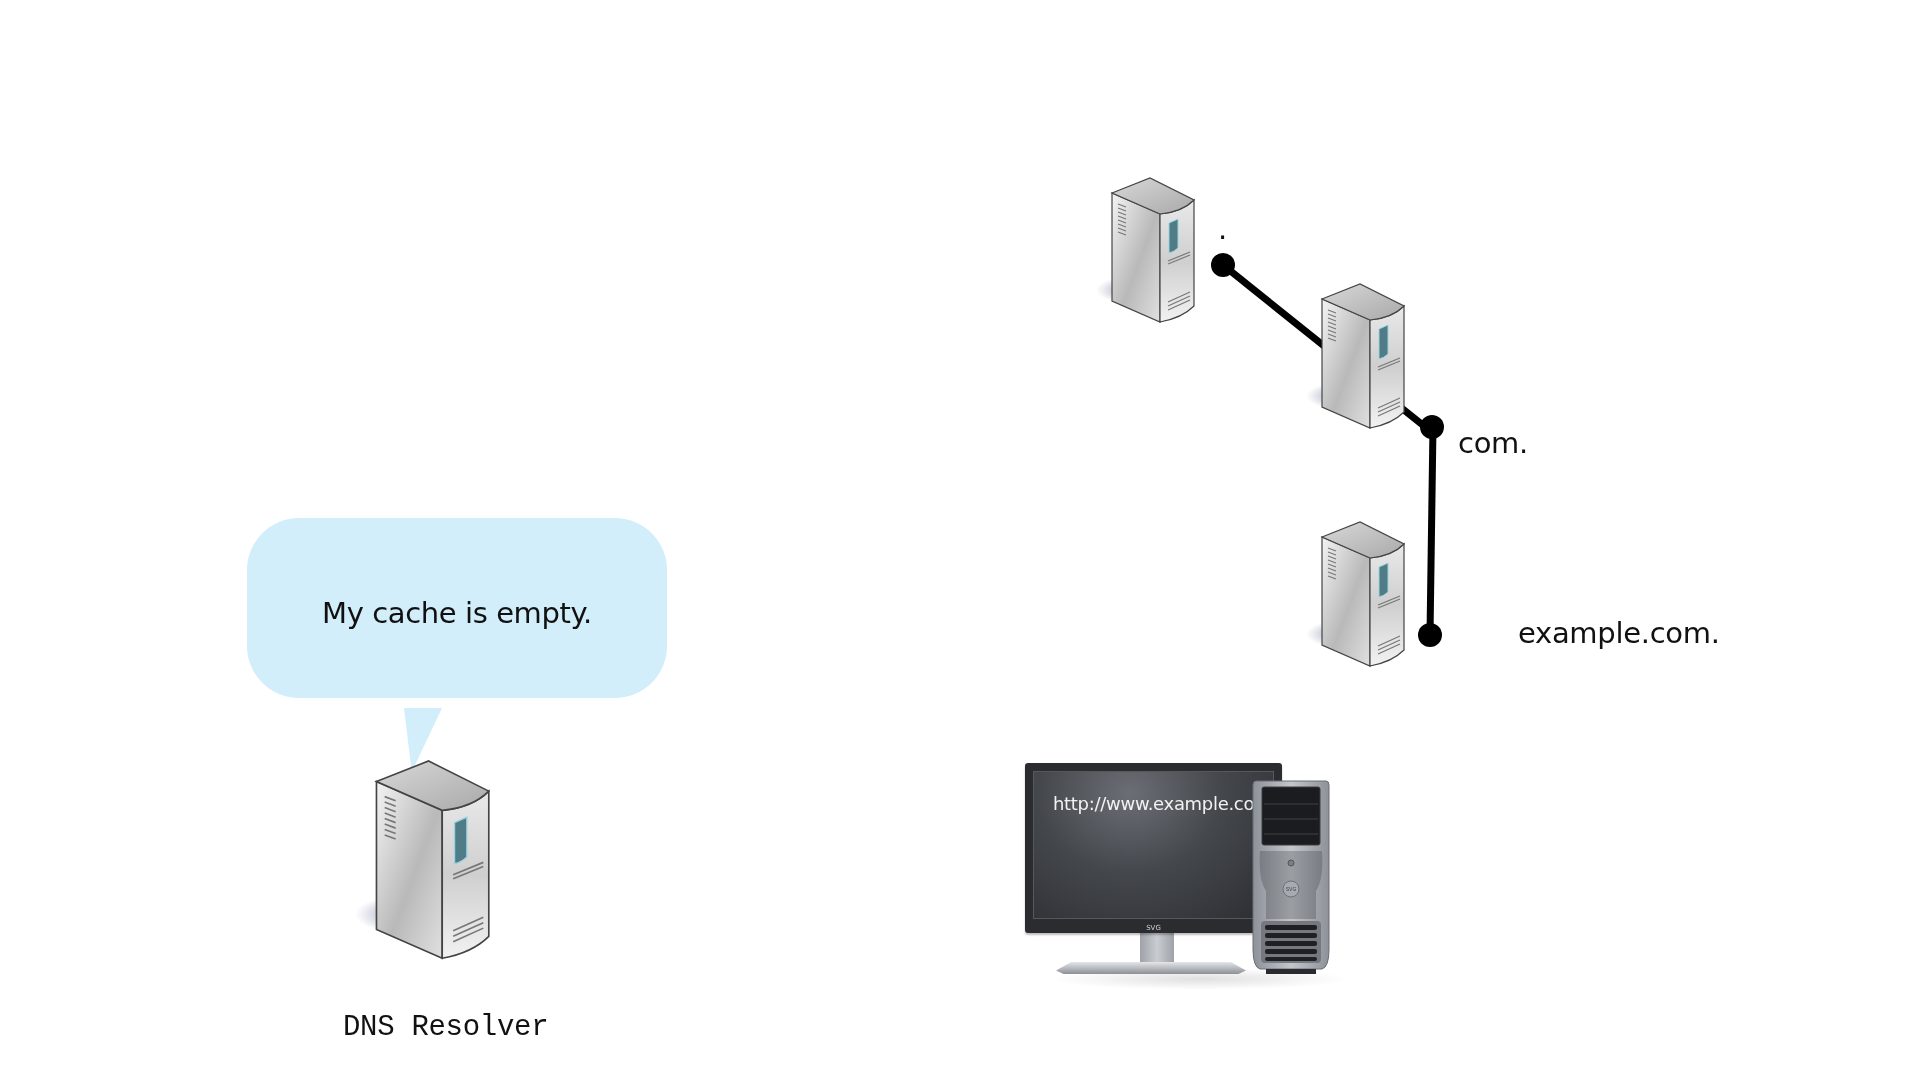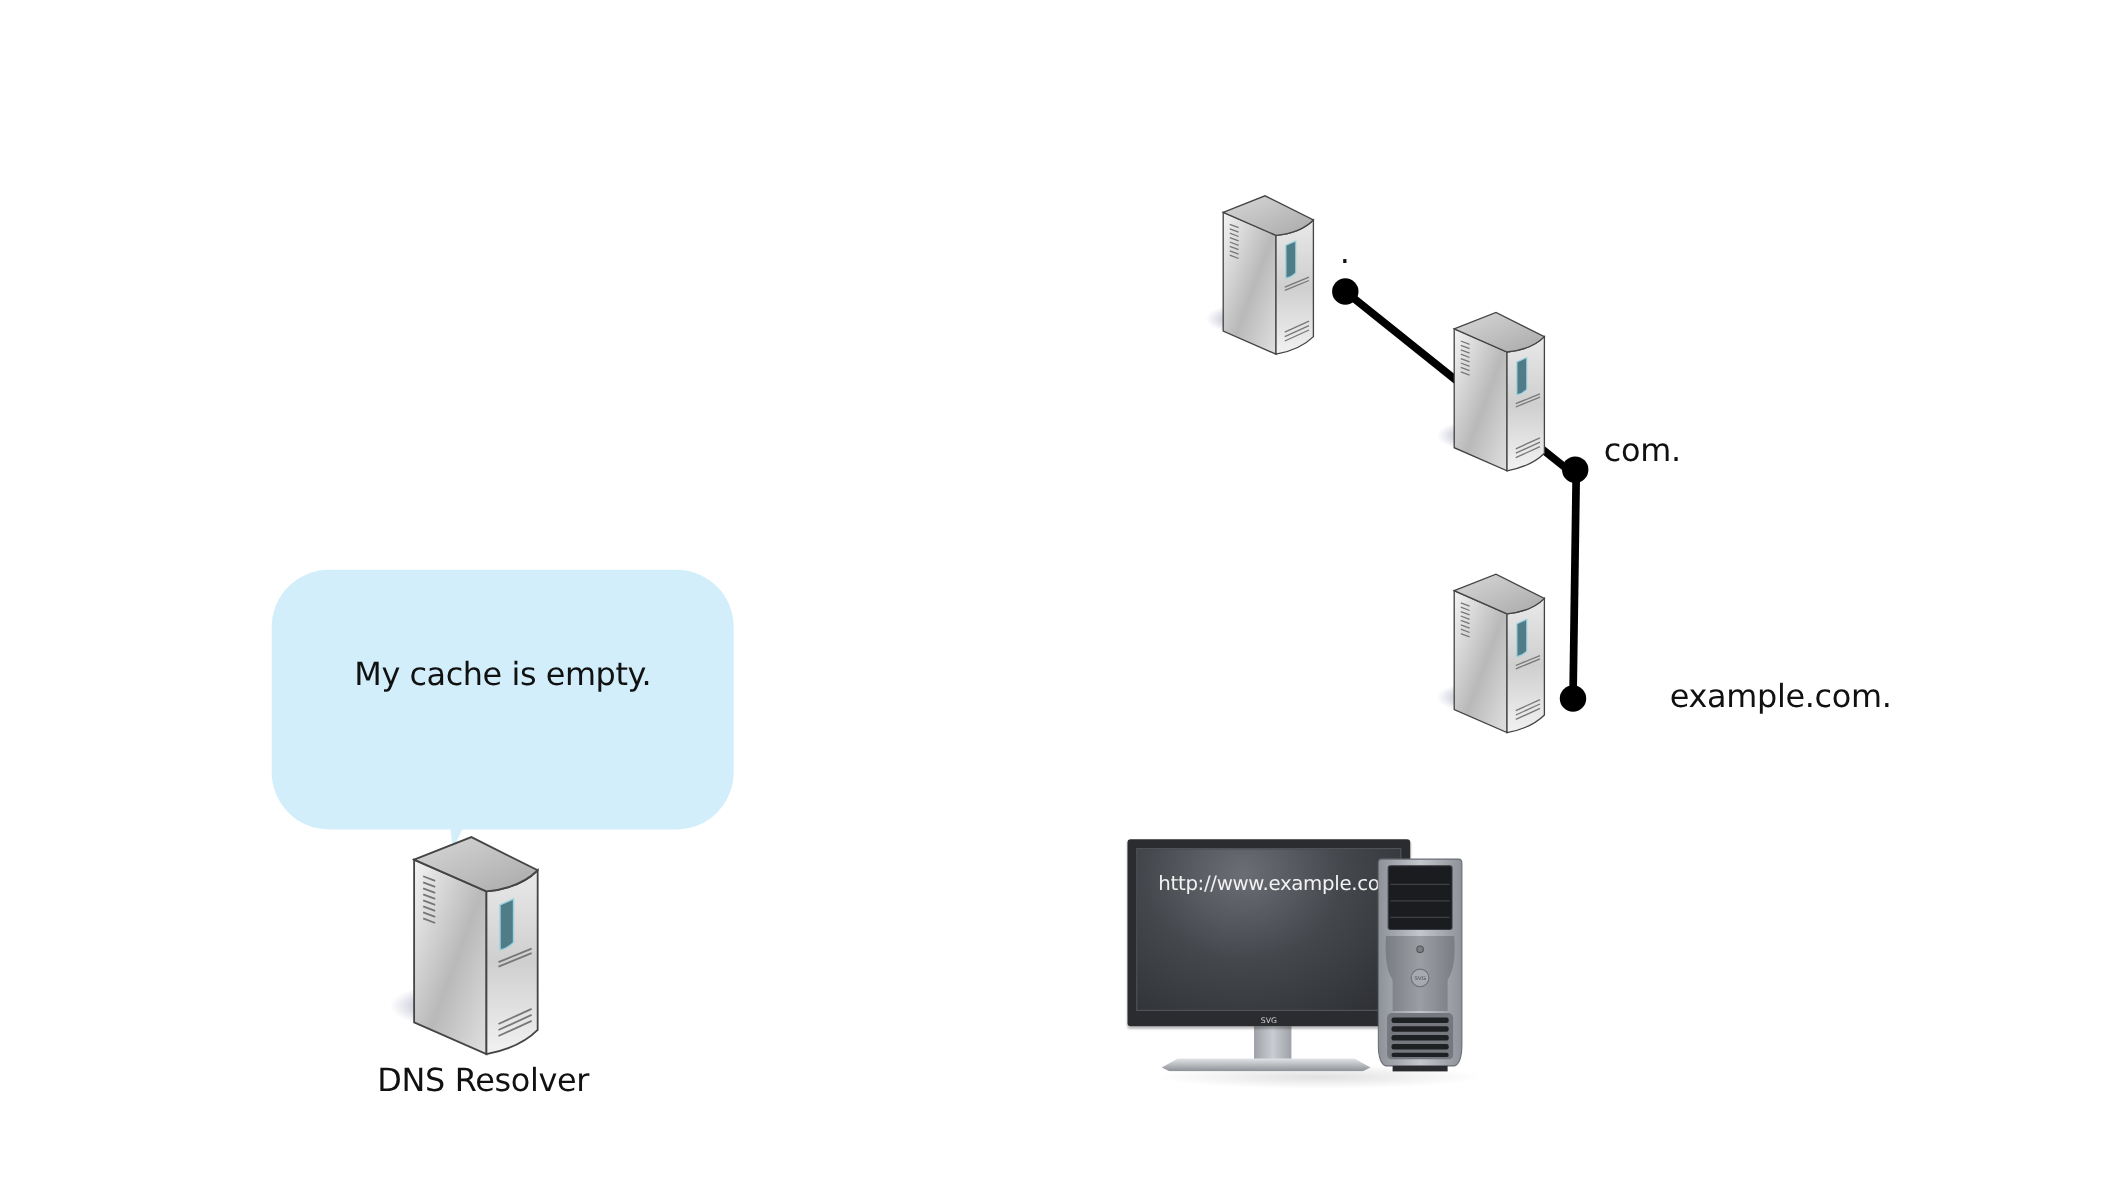--- a/index.html
+++ b/index.html
@@ -2,28 +2,28 @@
 <html><head>
 <meta charset="utf-8">
 <style>
   html, body { margin:0; padding:0; background:#ffffff; }
   body { width:1920px; height:1080px; position:relative; overflow:hidden;
          font-family:"DejaVu Sans", "Liberation Sans", sans-serif; color:#111; }
   svg.server { position:absolute; overflow:visible; }
   .label { position:absolute; white-space:nowrap; color:#111; letter-spacing:-0.3px; }
   .zone-label { font-size:29px; }
   #tree-lines { position:absolute; left:0; top:0; }
-  #bubble { position:absolute; left:247px; top:518px; width:420px; height:236px;
+  #bubble { position:absolute; left:247px; top:518px; width:420px; height:180px;
             background:#d2eefa; border-radius:52px; }
   #bubble-tail { position:absolute; left:404px; top:708px; width:0; height:0;
             border-left:19px solid transparent; border-right:19px solid transparent;
             border-top:64px solid #d2eefa; transform:skewX(-10deg); transform-origin:top; }
   #bubble-text { position:absolute; left:0; right:0; top:78px; text-align:center;
             font-size:29px; letter-spacing:-0.4px; }
-  #resolver-label { left:343px; top:965px; font-size:29px; }
+  #resolver-label { left:343px; top:1011px; font-size:29px;font-family:Liberation Mono, monospace; }
   #monitor { position:absolute; left:1025px; top:763px; width:257px; height:170px;
             background:#2a2c30; border-radius:3px; box-shadow:0 2px 2px rgba(0,0,0,.25); }
   #screen { position:absolute; left:8px; top:8px; right:8px; bottom:14px;
             background:radial-gradient(ellipse at 40% 15%, #6b6e74 0%, #44474c 45%, #2b2d31 100%);
             border:1px solid #55585d; }
   #screen-url { position:absolute; left:19px; top:21px; color:#f2f2f2; font-size:18px; letter-spacing:-0.3px; }
   #monitor-brand { position:absolute; left:0; right:0; bottom:1px; text-align:center; color:#cfd1d4; font-size:7px; }
   #stand-neck { position:absolute; left:1140px; top:933px; width:34px; height:32px;
             background:linear-gradient(90deg,#9ea2a8,#c9ccd1,#9ea2a8); }
   #stand-base { position:absolute; left:1056px; top:962px; width:190px; height:12px;
@@ -89,21 +89,21 @@
 </svg>
 
 <svg class="server" style="left:1112px;top:178px" width="84" height="146" viewBox="0 0 84 146">
     <use href="#server-shape"></use>
   </svg>
 <span class="label zone-label" style="left:1218px;top:212px;">.</span>
 
 <svg class="server" style="left:1322px;top:284px" width="84" height="146" viewBox="0 0 84 146">
     <use href="#server-shape"></use>
   </svg>
-<span class="label zone-label" style="left:1458px;top:392px;">com.</span>
+<span class="label zone-label" style="left:1458px;top:426px;">com.</span>
 
 <svg class="server" style="left:1322px;top:522px" width="84" height="146" viewBox="0 0 84 146">
     <use href="#server-shape"></use>
   </svg>
 <span class="label zone-label" style="left:1518px;top:616px;">example.com.</span>
 
 <div id="bubble">
   <div id="bubble-text">My cache is empty.</div>
 </div>
 <div id="bubble-tail"></div>

